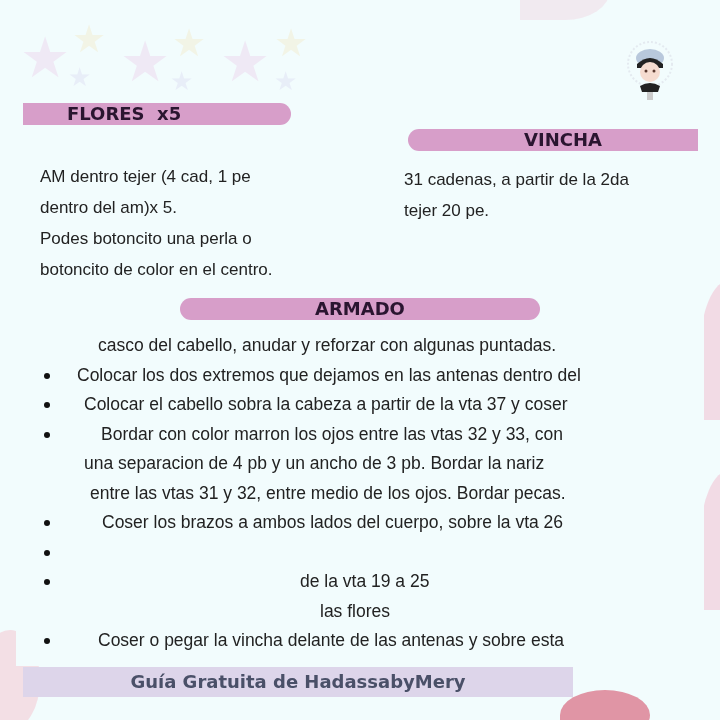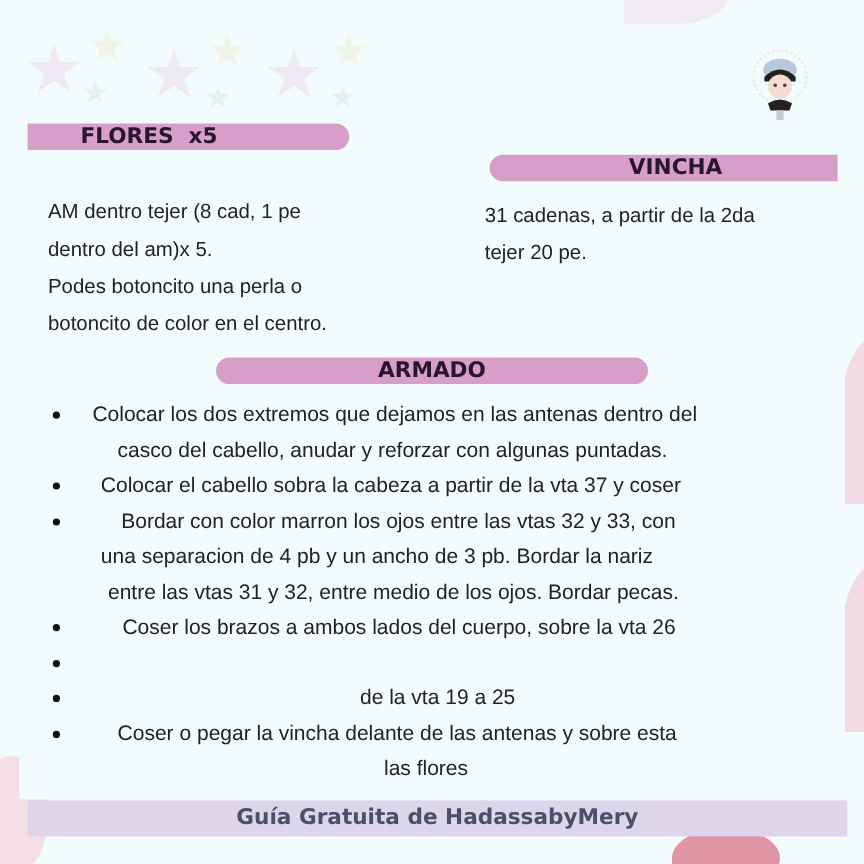--- a/index.html
+++ b/index.html
@@ -22,21 +22,21 @@
     position: absolute; background: #d79ec9; color: #2a1530;
     font-family: "DejaVu Sans", sans-serif; font-weight: bold;
     font-size: 18px; height: 22px; line-height: 22px;
   }
   .body-text { position: absolute; font-size: 17px; line-height: 31px; color: #222; }
   .armado-list { position: absolute; left: 30px; top: 330px; width: 660px; font-size: 17.5px; line-height: 29.5px; }
   .row { position: relative; height: 29.5px; }
   .dot { position: absolute; left: 14px; top: 12px; width: 6px; height: 6px; border-radius: 50%; background: #111; }
   .row .t { position: absolute; white-space: nowrap; }
   .footer {
-    position: absolute; left: 23px; top: 667px; width: 683px; height: 30px;
+    position: absolute; left: 23px; top: 667px; width: 550px; height: 30px;
     background: #ddd5ea; color: #4a5068; text-align: center;
     font-family: "DejaVu Sans", sans-serif; font-weight: bold; font-size: 18px; line-height: 30px;
   }
   .avatar { position: absolute; left: 620px; top: 40px; width: 60px; height: 70px; }
 </style>
 </head>
 <body>
 
 <div class="petal" style="left:520px;top:-40px;width:90px;height:60px;background:#f1dbe6;"></div>
 <div class="petal" style="left:700px;top:280px;width:60px;height:140px;background:#f2bfd2;"></div>
@@ -68,45 +68,45 @@
     <rect x="27" y="52" width="6" height="8" fill="#ccc"></rect>
   </svg>
 </div>
 
 <div class="panel"></div>
 
 <div class="bar" style="left:23px;top:103px;width:268px;border-radius:0 11px 11px 0;padding-left:44px;box-sizing:border-box;">
   <span style="white-space:pre;">FLORES  x5</span>
 </div>
 <div class="body-text" style="left:40px;top:161px;">
-  <div>AM dentro tejer (8 cad, 1 pe</div>
+  <div>AM dentro tejer (4 cad, 1 pe</div>
   <div>dentro del am)x 5.</div>
   <div>Podes botoncito una perla o</div>
   <div>botoncito de color en el centro.</div>
 </div>
 
 <div class="bar" style="left:408px;top:129px;width:290px;border-radius:11px 0 0 11px;text-align:center;padding-left:20px;box-sizing:border-box;">
   <span>VINCHA</span>
 </div>
 <div class="body-text" style="left:404px;top:164px;">
   <div>31 cadenas, a partir de la 2da</div>
   <div>tejer 20 pe.</div>
 </div>
 
 <div class="bar" style="left:180px;top:298px;width:360px;border-radius:11px;text-align:center;">
   <span>ARMADO</span>
 </div>
 
 <div class="armado-list" style="left:0;top:331px;width:720px;">
   <div class="row">
+      <span class="t" style="left:98px;">casco del cabello, anudar y reforzar con algunas  puntadas.</span>
+    </div>
+  <div class="row">
       <span class="dot" style="left:44px;"></span>
       <span class="t" style="left:77px;">Colocar los dos extremos que dejamos en las antenas dentro del</span>
-    </div>
-  <div class="row">
-      <span class="t" style="left:98px;">casco del cabello, anudar y reforzar con algunas  puntadas.</span>
     </div>
   <div class="row">
       <span class="dot" style="left:44px;"></span>
       <span class="t" style="left:84px;">Colocar el cabello sobra la cabeza a partir de la vta 37 y coser</span>
     </div>
   <div class="row">
       <span class="dot" style="left:44px;"></span>
       <span class="t" style="left:101px;">Bordar con color marron los ojos entre las vtas 32 y 33, con</span>
     </div>
   <div class="row">
@@ -120,23 +120,23 @@
       <span class="t" style="left:102px;">Coser los brazos a ambos lados del cuerpo, sobre la vta 26</span>
     </div>
   <div class="row">
       <span class="dot" style="left:44px;"></span>
     </div>
   <div class="row">
       <span class="dot" style="left:44px;"></span>
       <span class="t" style="left:300px;">de la vta 19 a 25</span>
     </div>
   <div class="row">
+      <span class="t" style="left:320px;">las flores</span>
+    </div>
+  <div class="row">
       <span class="dot" style="left:44px;"></span>
       <span class="t" style="left:98px;">Coser o pegar la vincha delante de las antenas y sobre esta</span>
-    </div>
-  <div class="row">
-      <span class="t" style="left:320px;">las flores</span>
     </div>
 </div>
 
 <div class="footer">
   <span>Guía Gratuita de HadassabyMery</span>
 </div>
 
 </body></html>

